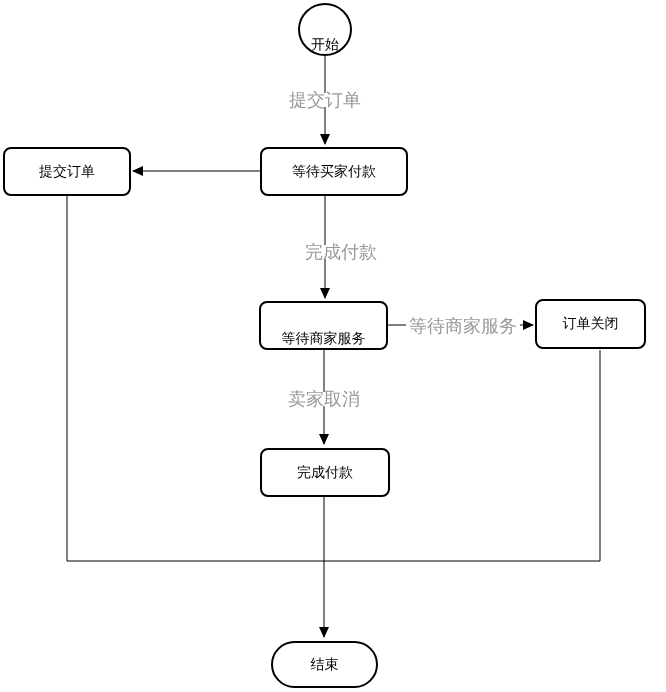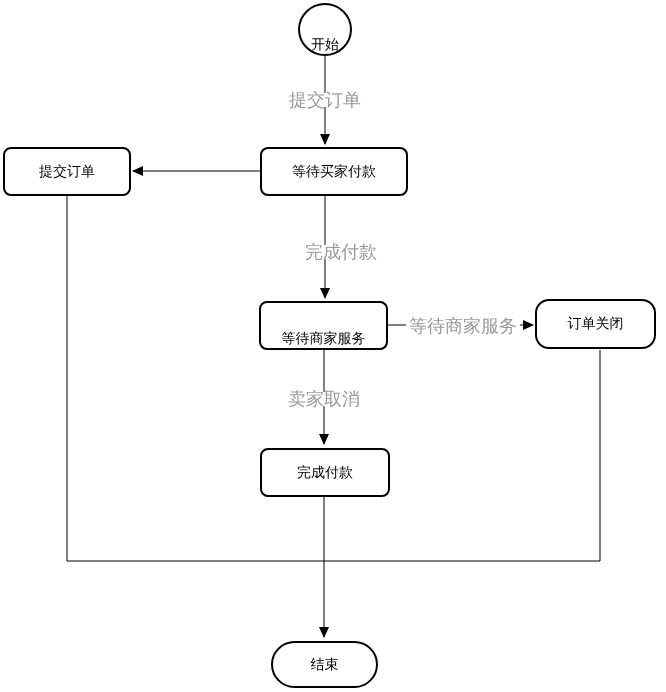--- a/index.html
+++ b/index.html
@@ -89,21 +89,21 @@
   </div>
 
   <div class="node" style="left:260px; top:147px; width:148px; height:49px;">
     <span>等待买家付款</span>
   </div>
 
   <div class="node" style="left:259px; top:301px; width:129px; height:49px;align-items:flex-end;">
     <span>等待商家服务</span>
   </div>
 
-  <div class="node" style="left:535px; top:299px; width:121px; height:50px;border-radius:14px;">
+  <div class="node" style="left:535px; top:299px; width:111px; height:50px;">
     <span>订单关闭</span>
   </div>
 
   <div class="node" style="left:260px; top:448px; width:130px; height:49px;">
     <span>完成付款</span>
   </div>
 
   <div class="node stadium" style="left:271px; top:641px; width:107px; height:47px;font-family:Liberation Serif, serif;">
     <span>结束</span>
   </div>

